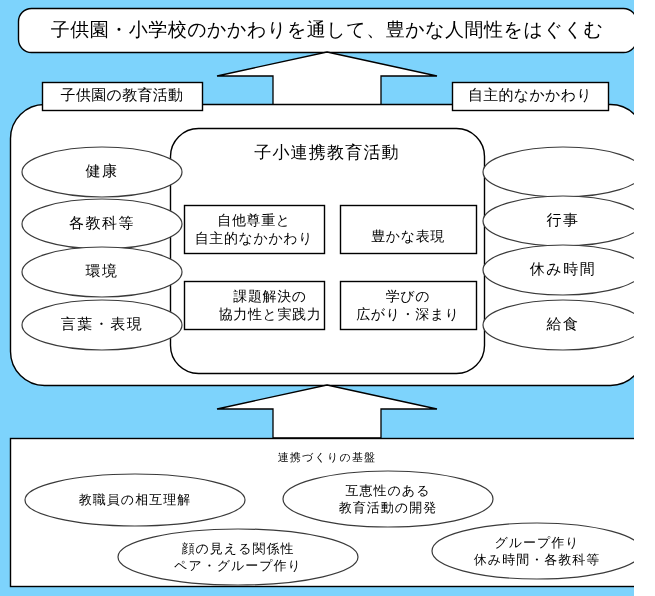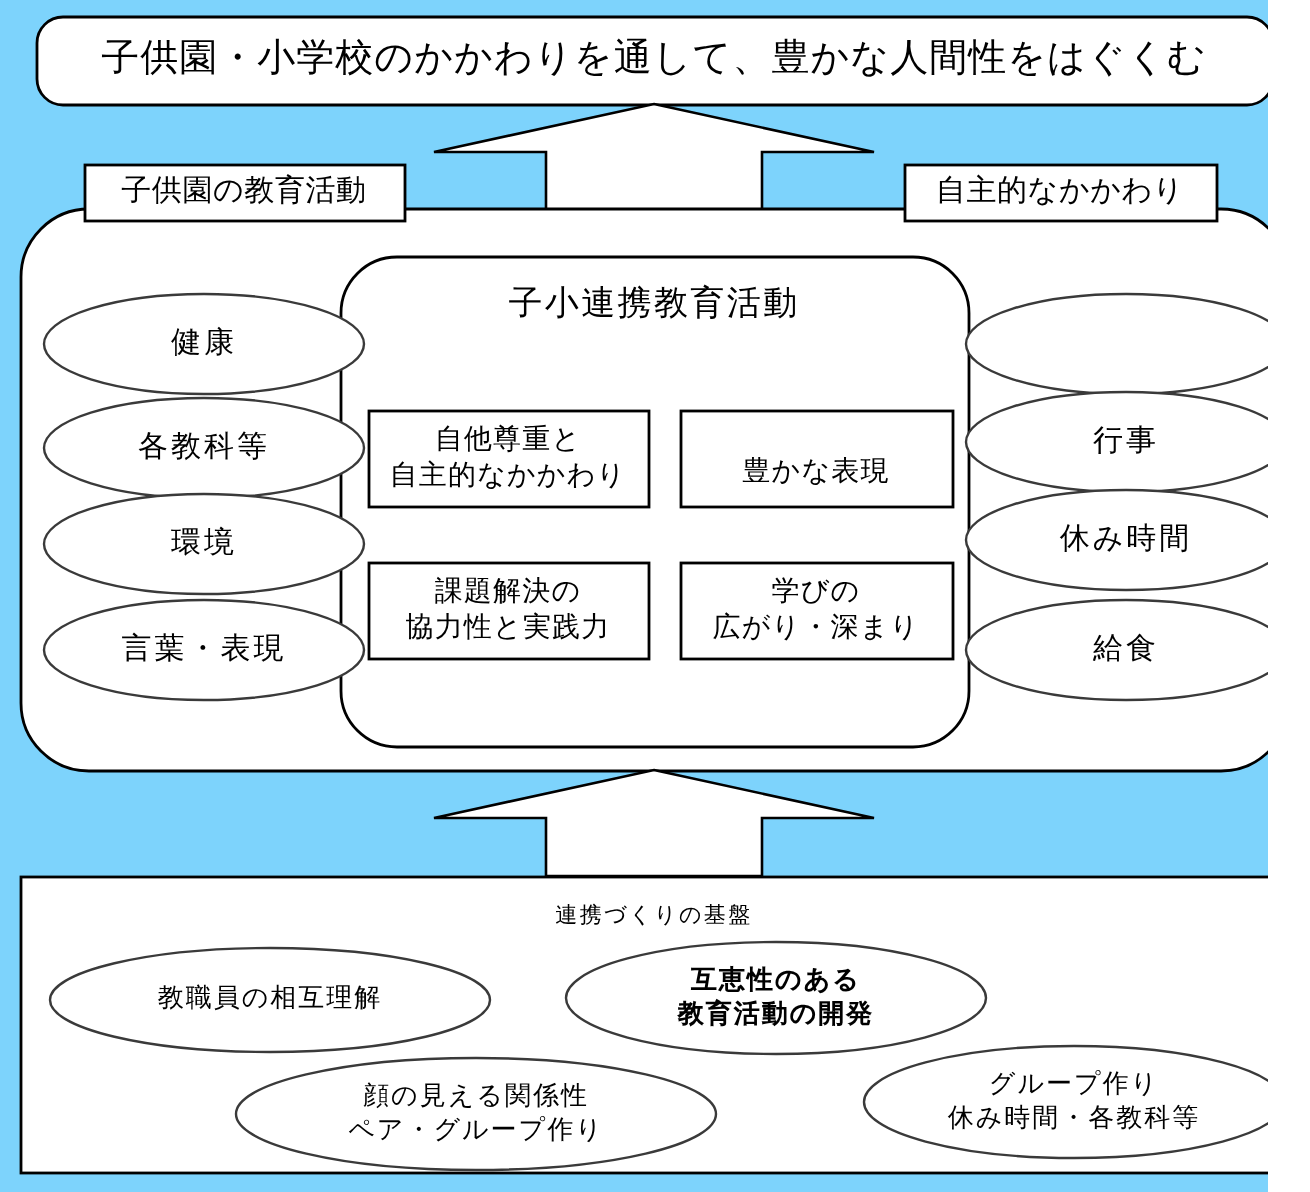--- a/index.html
+++ b/index.html
@@ -129,37 +129,37 @@
     <span>給食</span>
   </div>
 
   <div class="lbl t-innerbox" style="left:184px; top:205px; width:140px; height:48px;">
     <span>自他尊重と</span>
     <span>自主的なかかわり</span>
   </div>
   <div class="lbl t-innerbox" style="left:340px; top:205px; width:136px; height:48px; justify-content:flex-start; padding-top:22px; box-sizing:border-box;">
     <span>豊かな表現</span>
   </div>
-  <div class="lbl t-innerbox" style="left:184px; top:281px; width:140px; height:48px;">
+  <div class="lbl t-innerbox" style="left:184px; top:281px; width:140px; height:48px;padding-left:16px;">
     <span>課題解決の</span>
     <span>協力性と実践力</span>
   </div>
   <div class="lbl t-innerbox" style="left:340px; top:281px; width:136px; height:48px;">
     <span>学びの</span>
     <span>広がり・深まり</span>
   </div>
 
   <div class="lbl t-base" style="left:10px; top:444px; width:634px; height:28px;">
     <span>連携づくりの基盤</span>
   </div>
 
   <div class="lbl t-baseell" style="left:25px; top:474px; width:220px; height:52px;">
     <span>教職員の相互理解</span>
   </div>
-  <div class="lbl t-baseell" style="left:283px; top:471px; width:210px; height:56px;font-weight:bold;">
+  <div class="lbl t-baseell" style="left:283px; top:471px; width:210px; height:56px;">
     <span>互恵性のある</span>
     <span>教育活動の開発</span>
   </div>
   <div class="lbl t-baseell" style="left:118px; top:529px; width:240px; height:56px;">
     <span>顔の見える関係性</span>
     <span>ペア・グループ作り</span>
   </div>
   <div class="lbl t-baseell" style="left:432px; top:523px; width:210px; height:56px;">
     <span>グループ作り</span>
     <span>休み時間・各教科等</span>

